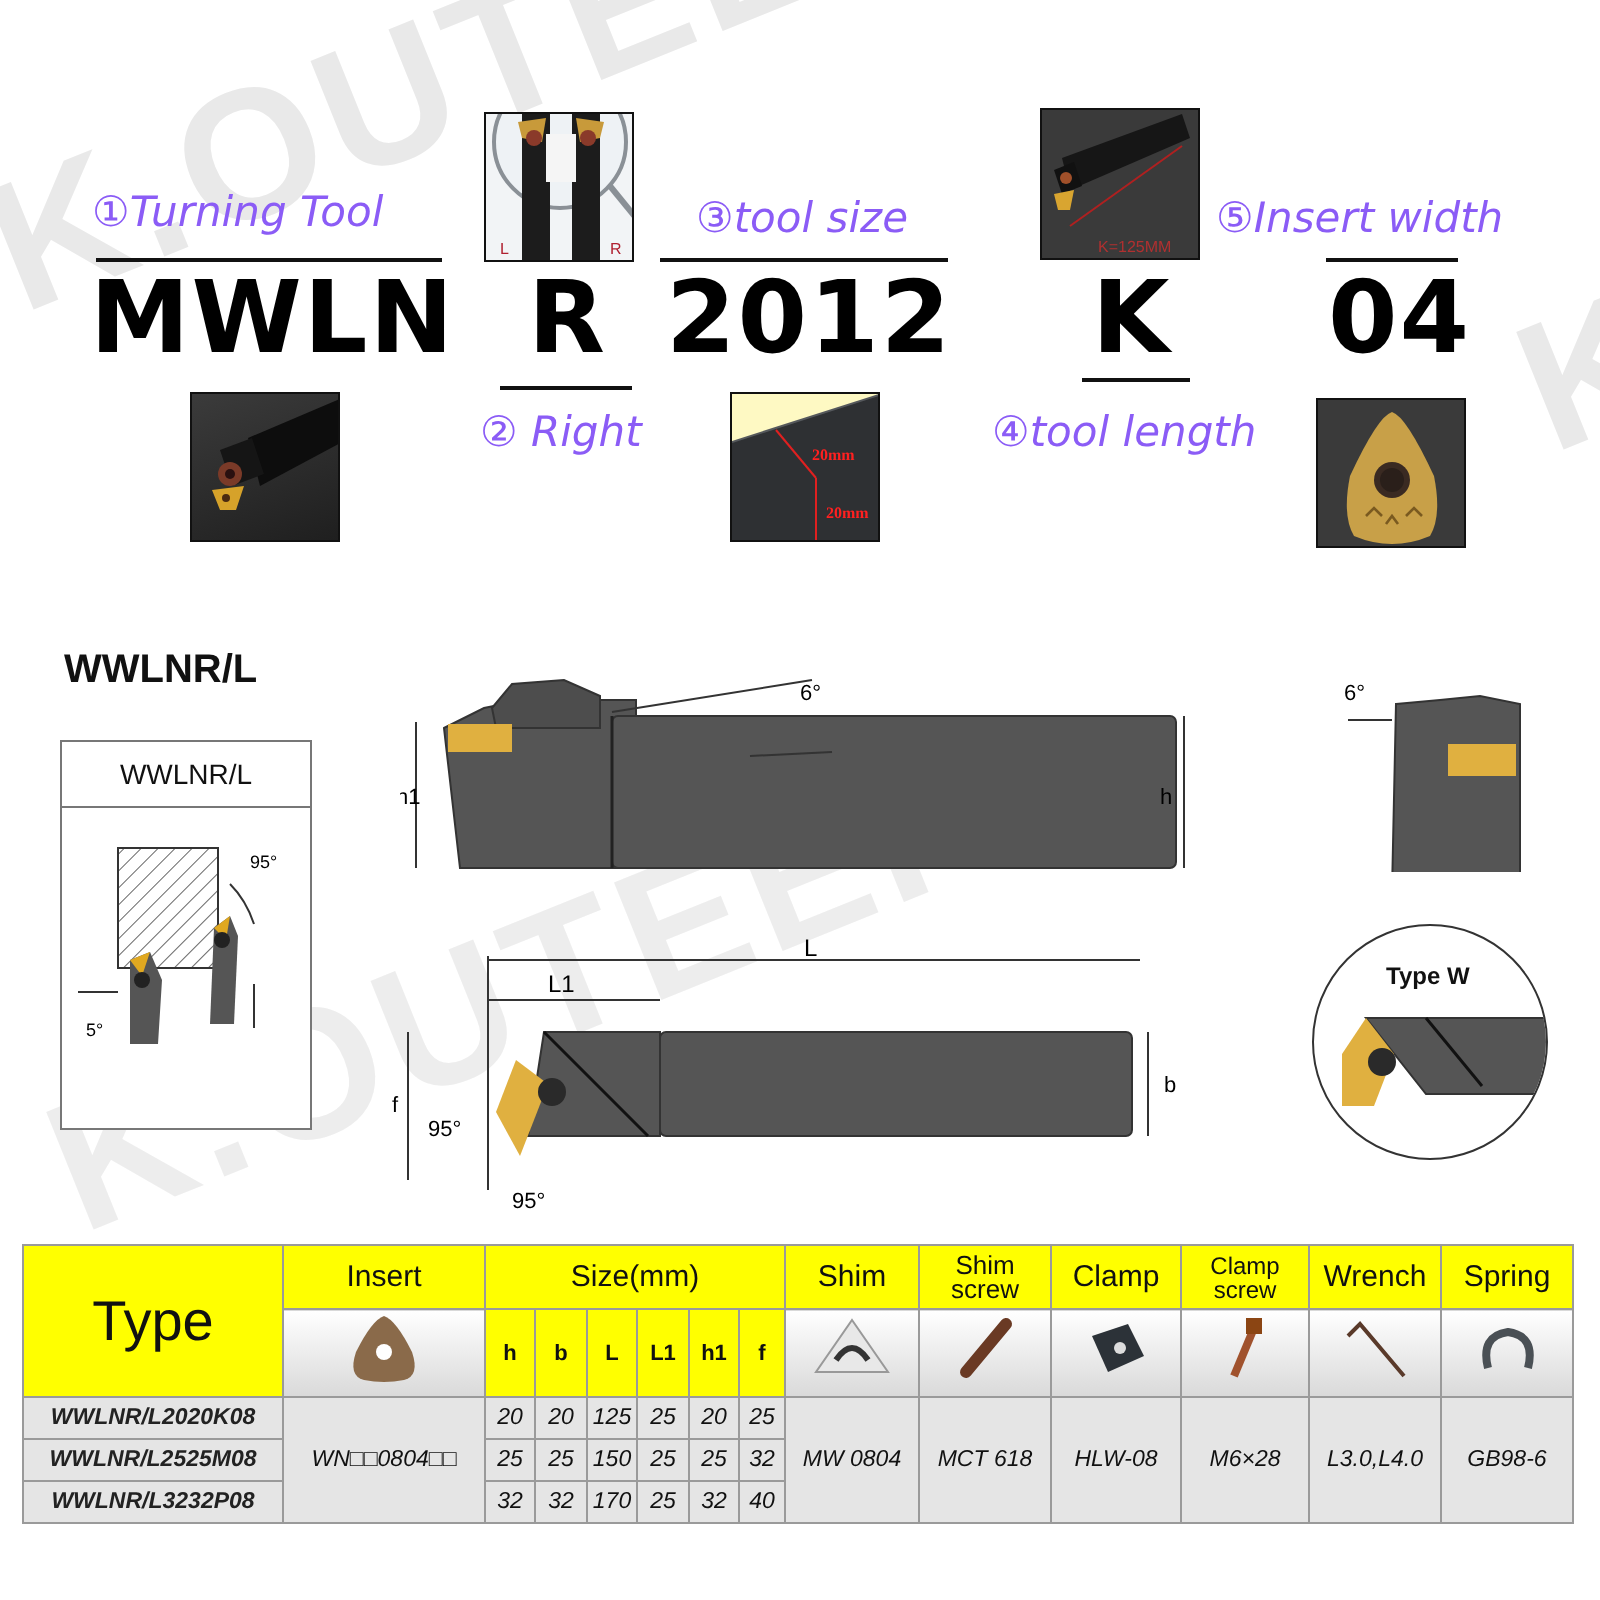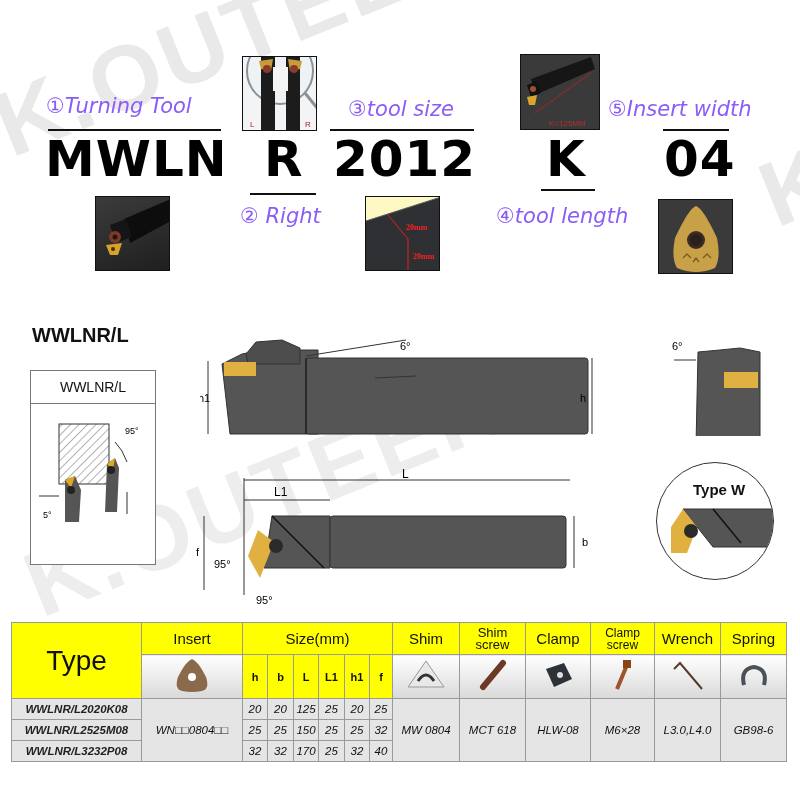--- a/index.html
+++ b/index.html
@@ -179,21 +179,21 @@
   <circle cx="86" cy="86" r="7" fill="#2a2a2a"></circle>
   <line x1="14" y1="56" x2="14" y2="130" stroke="#333"></line>
   <text x="6" y="96" font-size="11" font-family="Liberation Sans, sans-serif">f</text>
   <text x="24" y="108" font-size="11" font-family="Liberation Sans, sans-serif">95°</text>
   <text x="66" y="144" font-size="11" font-family="Liberation Sans, sans-serif">95°</text>
   <line x1="384" y1="56" x2="384" y2="108" stroke="#333"></line>
   <text x="392" y="86" font-size="11" font-family="Liberation Sans, sans-serif">b</text>
 </svg>
 
 <div class="abs" style="left:656px; top:462px; width:118px; height:118px; border:1.5px solid #333; border-radius:50%; overflow:hidden; background:#fff;">
-  <div class="abs" style="left:36px; top:18px; font-family:'Liberation Sans', sans-serif; font-size:15px; font-weight:bold;text-align:right;">Type W</div>
+  <div class="abs" style="left:36px; top:18px; font-family:'Liberation Sans', sans-serif; font-size:12px; font-weight:bold;text-align:right;">Type W</div>
   <svg class="abs" style="left:0; top:34px;" width="118" height="70" viewBox="0 0 118 70">
     <polygon points="26,12 118,12 118,50 56,50" fill="#555" stroke="#333"></polygon>
     <polygon points="14,30 26,12 40,30 30,56 14,56" fill="#e0b040"></polygon>
     <circle cx="34" cy="34" r="7" fill="#2a2a2a"></circle>
     <line x1="56" y1="12" x2="84" y2="46" stroke="#111" stroke-width="1.5"></line>
   </svg>
 </div>
 
 <table class="spec">
   <colgroup>

